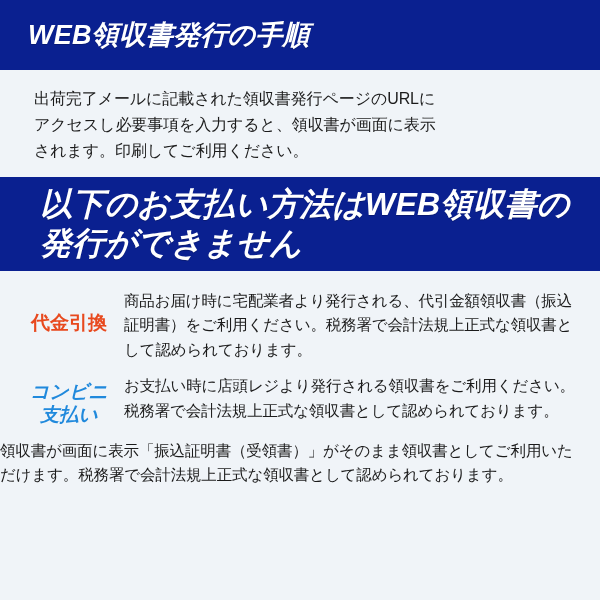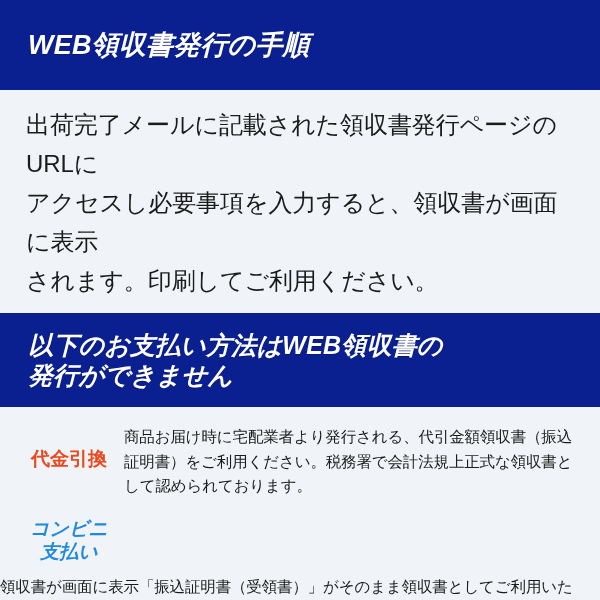--- a/index.html
+++ b/index.html
@@ -26,49 +26,50 @@
   
   .band {
     background: #0a2090;
     color: #ffffff;
     box-sizing: border-box;
     width: 100%;
     display: flex;
     align-items: center;
   }
   .band-1 {
-    height: 90px;
+    height: 70px;
     padding: 0 0 0 28px;
   }
   .band-2 {
     height: 94px;
     padding: 0 0 0 28px;
     margin-top: 13px;
   }
   .band-title {
     font-weight: bold;
     font-style: italic;
     letter-spacing: 0.2px;
     line-height: 1.22;
     text-shadow: 0 1px 0 rgba(0,0,0,0.20);
   }
   .band-1 .band-title {
     font-size: 27px;
   }
   .band-2 .band-title {
-    font-size: 25px;
+    font-size: 32px;
     white-space: pre-line;
+    margin-left: 12px;
   }
 
   
   .intro {
     box-sizing: border-box;
-    padding: 16px 22px 0 26px;
+    padding: 16px 22px 0 34px;
     color: #1b1b1b;
-    font-size: 24px;
+    font-size: 16px;
     line-height: 1.62;
     letter-spacing: -0.1px;
     white-space: pre-line;
   }
 
   
   .methods {
     box-sizing: border-box;
     padding: 18px 16px 0 0;
   }
@@ -127,20 +128,21 @@
   <div class="methods">
 
     <div class="method-row">
       <div class="method-label one-line c-orange">代金引換</div>
       <div class="method-desc">商品お届け時に宅配業者より発行される、代引金額領収書（振込証明書）をご利用ください。税務署で会計法規上正式な領収書として認められております。</div>
     </div>
 
     <div class="method-row">
       <div class="method-label two-line c-blue">コンビニ
 支払い</div>
+      <div class="method-desc">お支払い時に店頭レジより発行される領収書をご利用ください。税務署で会計法規上正式な領収書として認められております。</div>
     </div>
 
     <div class="method-row">
       <div class="method-desc">領収書が画面に表示「振込証明書（受領書）」がそのまま領収書としてご利用いただけます。税務署で会計法規上正式な領収書として認められております。</div>
     </div>
 
   </div>
 </div>
 
 </body></html>

